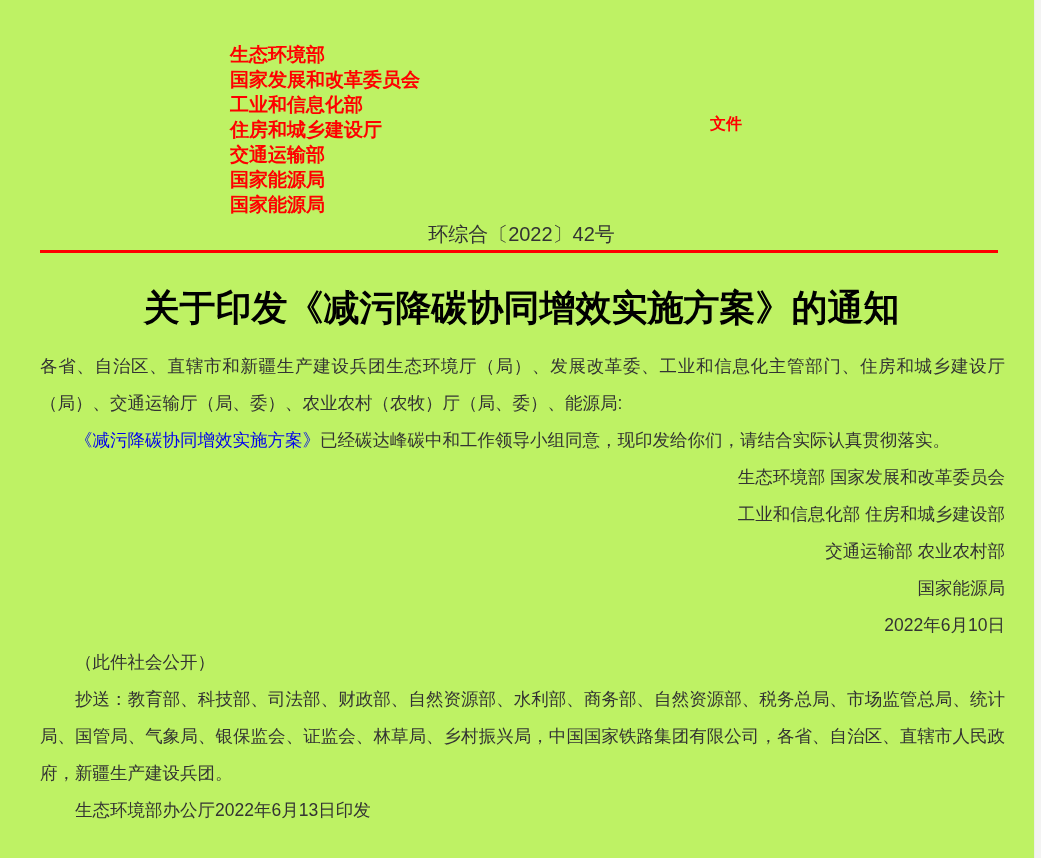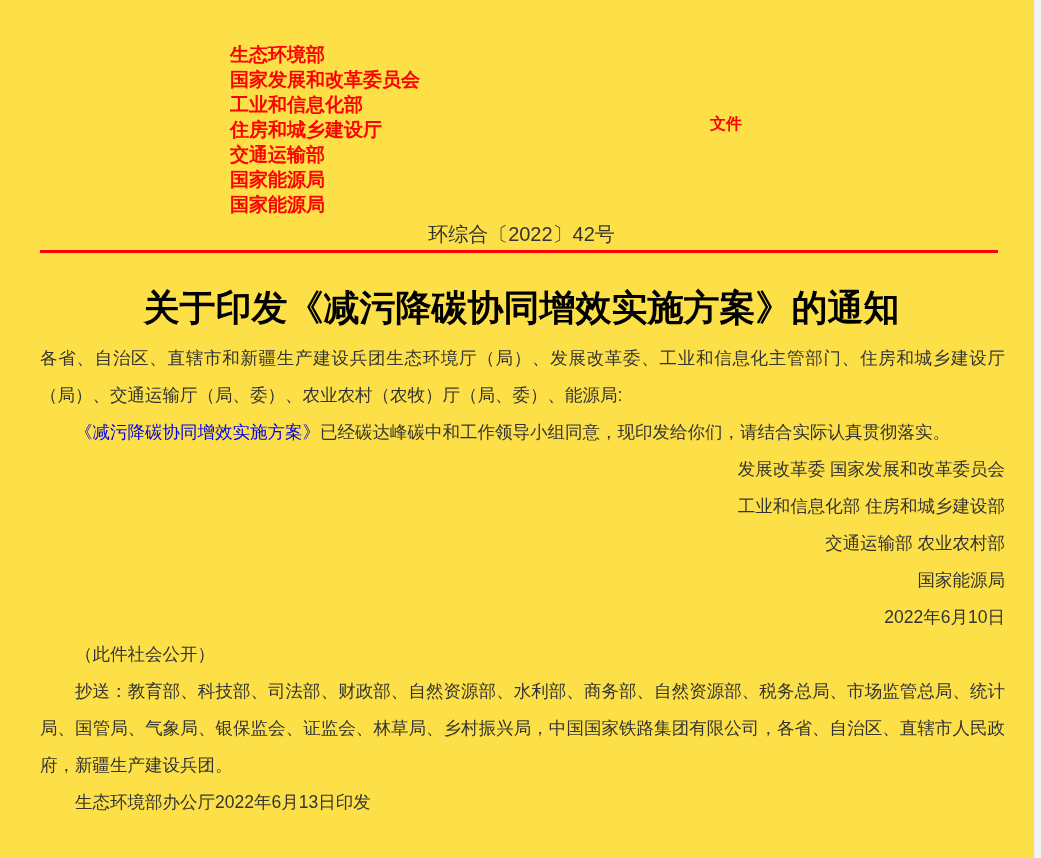--- a/index.html
+++ b/index.html
@@ -7,21 +7,21 @@
   body {
     font-family: "Liberation Sans", sans-serif;
     width: 1041px;
     height: 858px;
     overflow: hidden;
   }
   .page {
     position: relative;
     width: 1041px;
     height: 858px;
-    background: #fde047;
+    background: #bef264;
   }
   
   .scroll-strip {
     position: absolute;
     top: 0;
     right: 0;
     width: 7px;
     height: 858px;
     background: #f3f3f3;
     border-left: 1px solid #ececec;
@@ -70,21 +70,21 @@
     width: 963px;
     text-align: center;
     font-size: 36px;
     font-weight: bold;
     color: #000000;
     letter-spacing: 0px;
   }
   .body-flow {
     position: absolute;
     left: 40px;
-    top: 340px;
+    top: 348px;
     width: 965px;
     font-size: 17.5px;
     line-height: 37px;
     color: #333333;
     text-align: justify;
   }
   .para-indent { text-indent: 2em; }
   .doc-link {
     color: #0000ee;
     text-decoration: none;
@@ -114,21 +114,21 @@
   <div class="red-rule"></div>
 
   <div class="doc-title">关于印发《减污降碳协同增效实施方案》的通知</div>
 
   <div class="body-flow">
 
     <p>各省、自治区、直辖市和新疆生产建设兵团生态环境厅（局）、发展改革委、工业和信息化主管部门、住房和城乡建设厅（局）、交通运输厅（局、委）、农业农村（农牧）厅（局、委）、能源局:</p>
 
     <p class="para-indent"><span class="doc-link">《减污降碳协同增效实施方案》</span><span>已经碳达峰碳中和工作领导小组同意，现印发给你们，请结合实际认真贯彻落实。</span></p>
 
-    <p class="sig-line">发展改革委 国家发展和改革委员会</p>
+    <p class="sig-line">生态环境部 国家发展和改革委员会</p>
     <p class="sig-line">工业和信息化部 住房和城乡建设部</p>
     <p class="sig-line">交通运输部 农业农村部</p>
     <p class="sig-line">国家能源局</p>
     <p class="sig-line">2022年6月10日</p>
 
     <p class="para-indent">（此件社会公开）</p>
 
     <p class="para-indent">抄送：教育部、科技部、司法部、财政部、自然资源部、水利部、商务部、自然资源部、税务总局、市场监管总局、统计局、国管局、气象局、银保监会、证监会、林草局、乡村振兴局，中国国家铁路集团有限公司，各省、自治区、直辖市人民政府，新疆生产建设兵团。</p>
 
     <p class="para-indent">生态环境部办公厅2022年6月13日印发</p>

